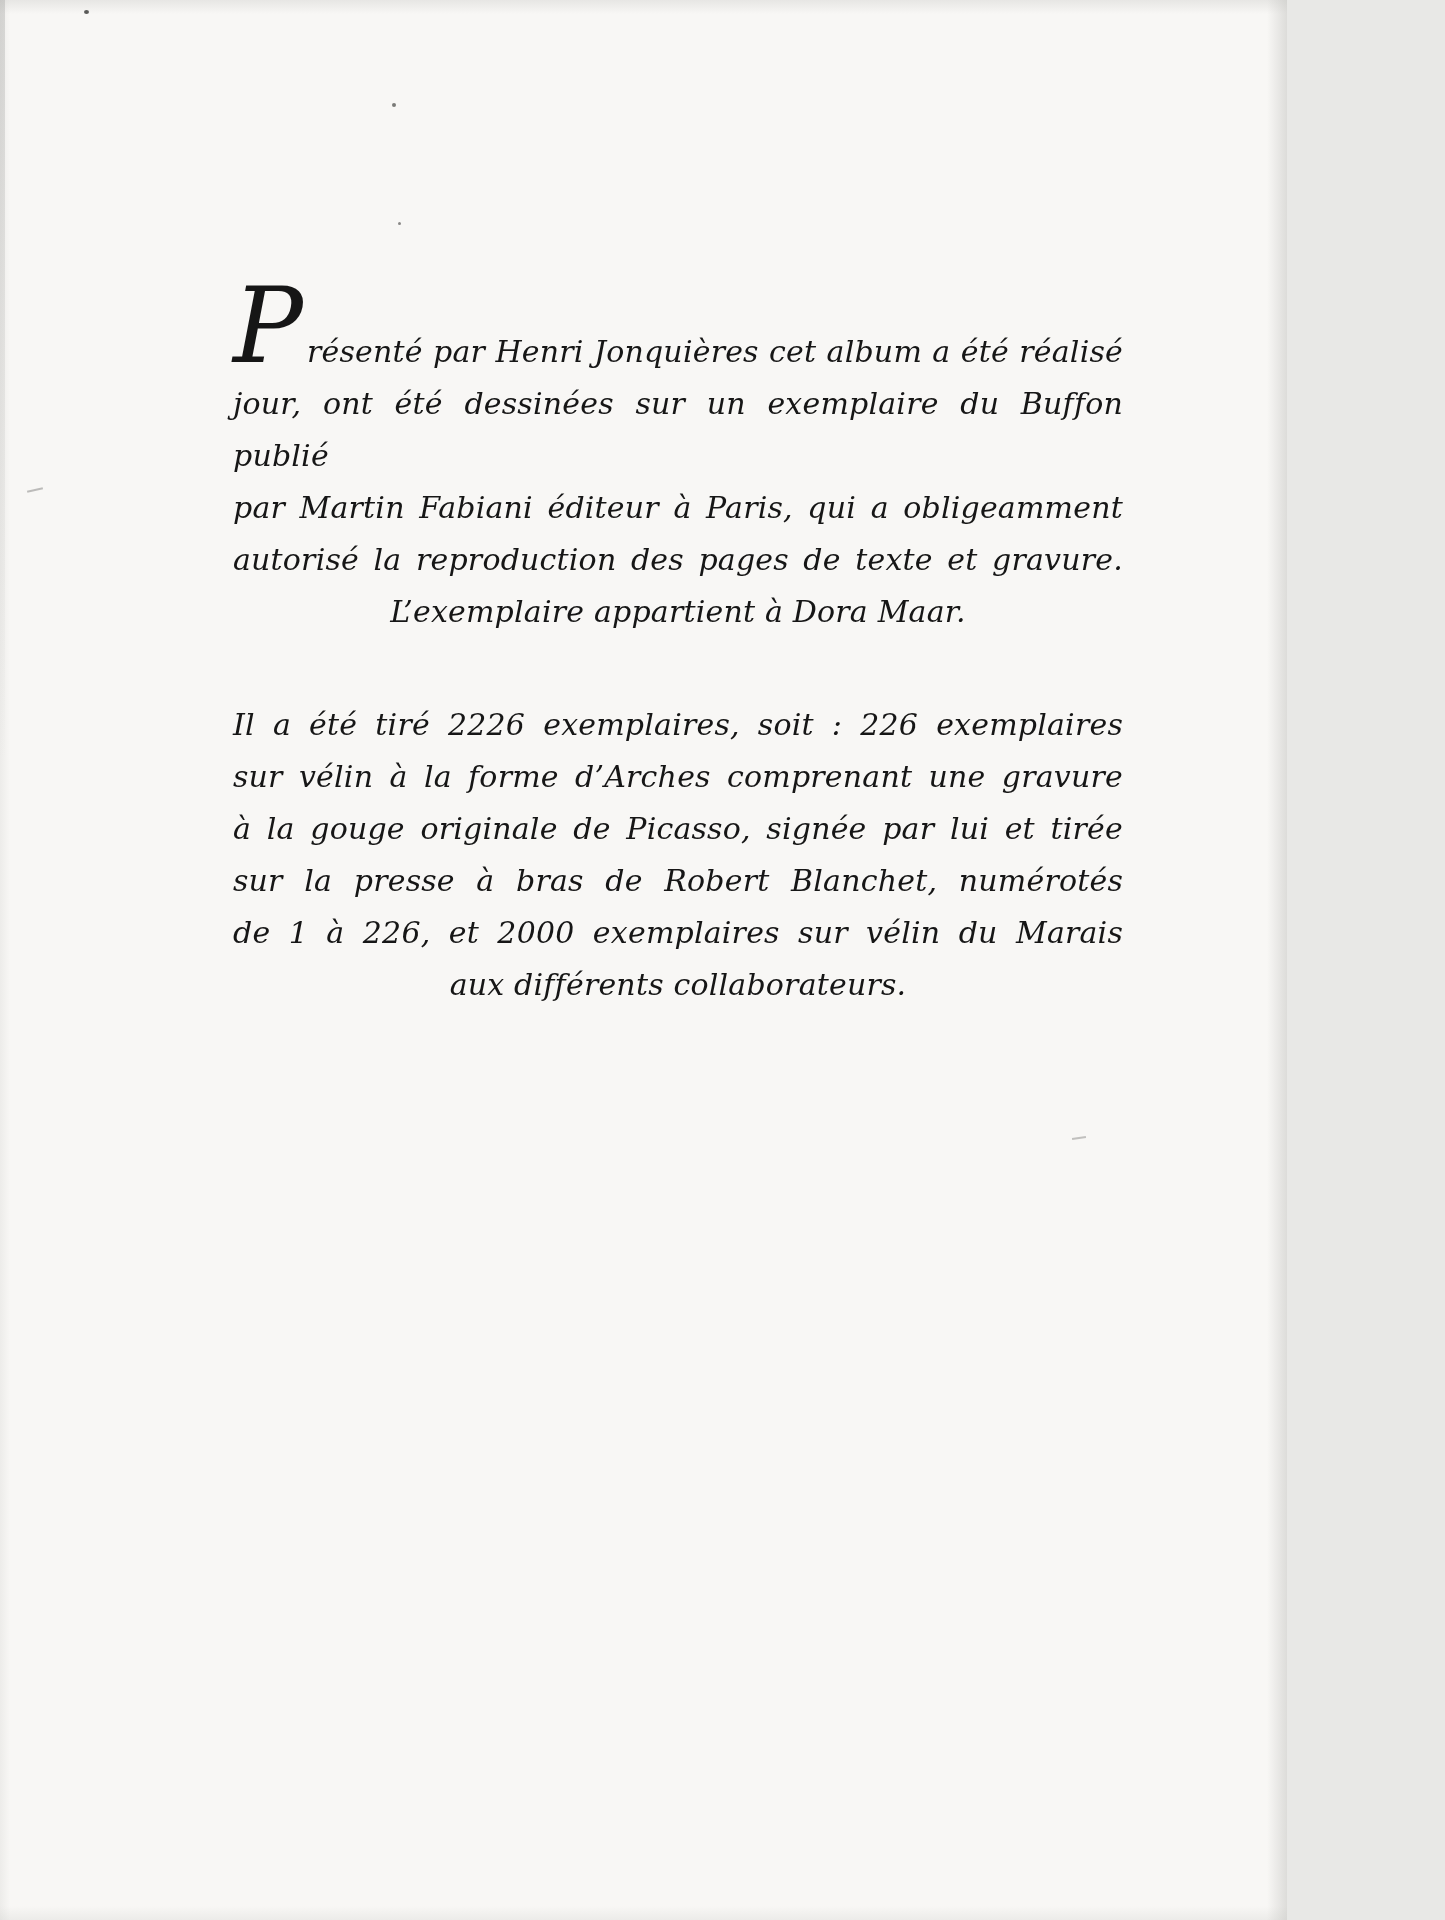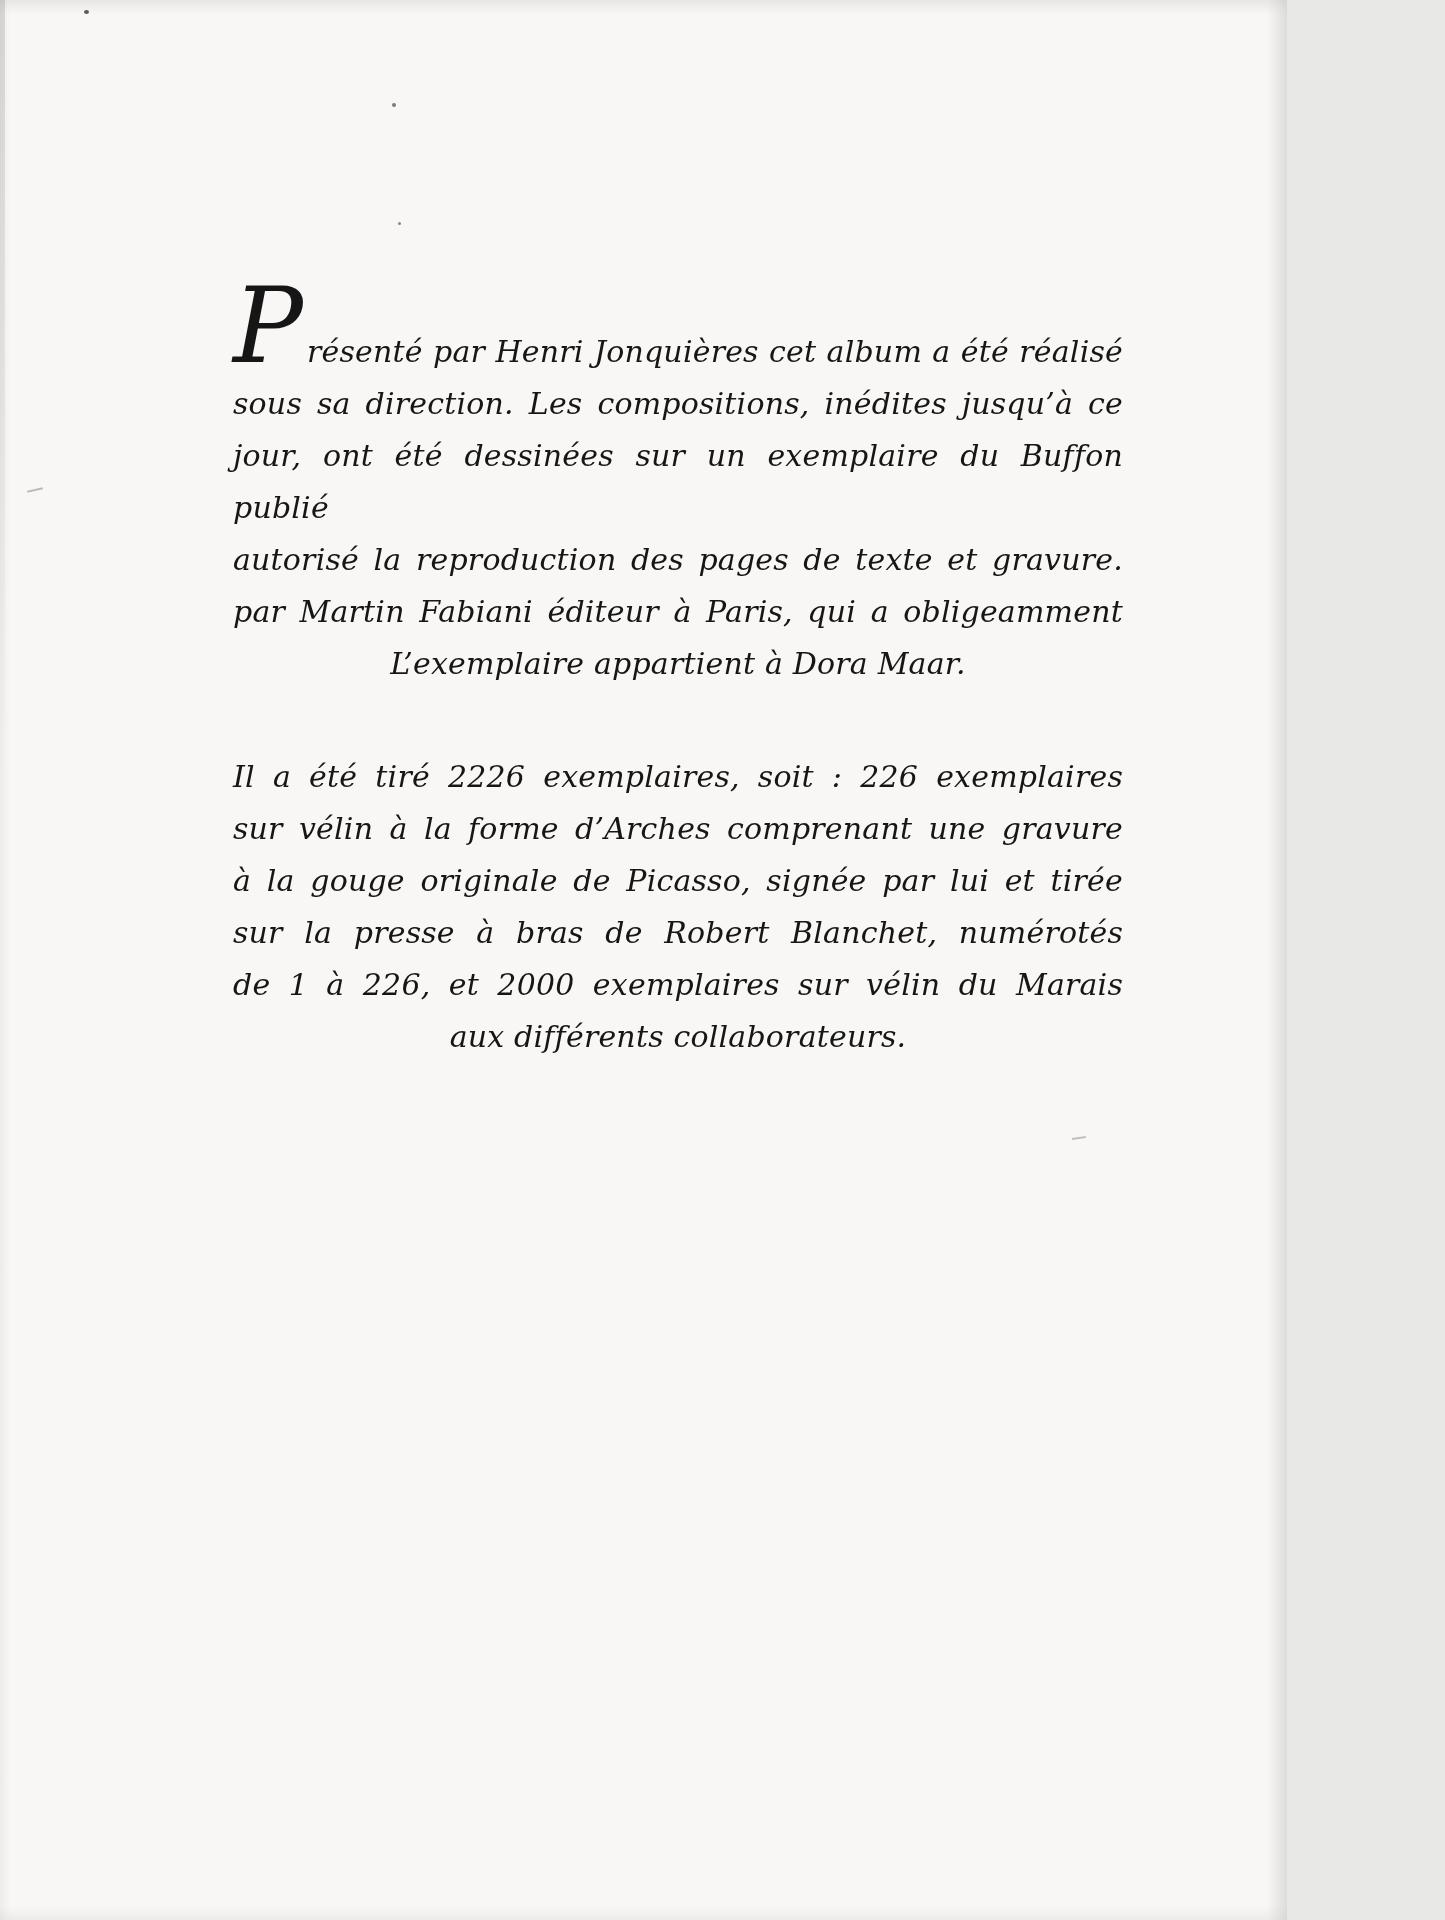--- a/index.html
+++ b/index.html
@@ -62,24 +62,23 @@
 </style>
 </head>
 <body>
 
 <div class="page">
   <div class="left-strip"></div>
 
   <div class="textblock">
       <div class="para">
         <div class="line"><span class="dropcap">P</span>résenté par Henri Jonquières cet album a été réalisé</div>
-        <div class="line">sous sa direction. Les compositions, inédites jusqu’à ce</div>
         <div class="line">jour, ont été dessinées sur un exemplaire du Buffon publié</div>
+        <div class="line">par Martin Fabiani éditeur à Paris, qui a obligeamment</div>
         <div class="line">autorisé la reproduction des pages de texte et gravure.</div>
-        <div class="line">par Martin Fabiani éditeur à Paris, qui a obligeamment</div>
         <div class="line center">L’exemplaire appartient à Dora Maar.</div>
       </div>
       <div class="para">
         <div class="line">Il a été tiré 2226 exemplaires, soit : 226 exemplaires</div>
         <div class="line">sur vélin à la forme d’Arches comprenant une gravure</div>
         <div class="line">à la gouge originale de Picasso, signée par lui et tirée</div>
         <div class="line">sur la presse à bras de Robert Blanchet, numérotés</div>
         <div class="line">de 1 à 226, et 2000 exemplaires sur vélin du Marais</div>
         <div class="line center">aux différents collaborateurs.</div>
       </div>

